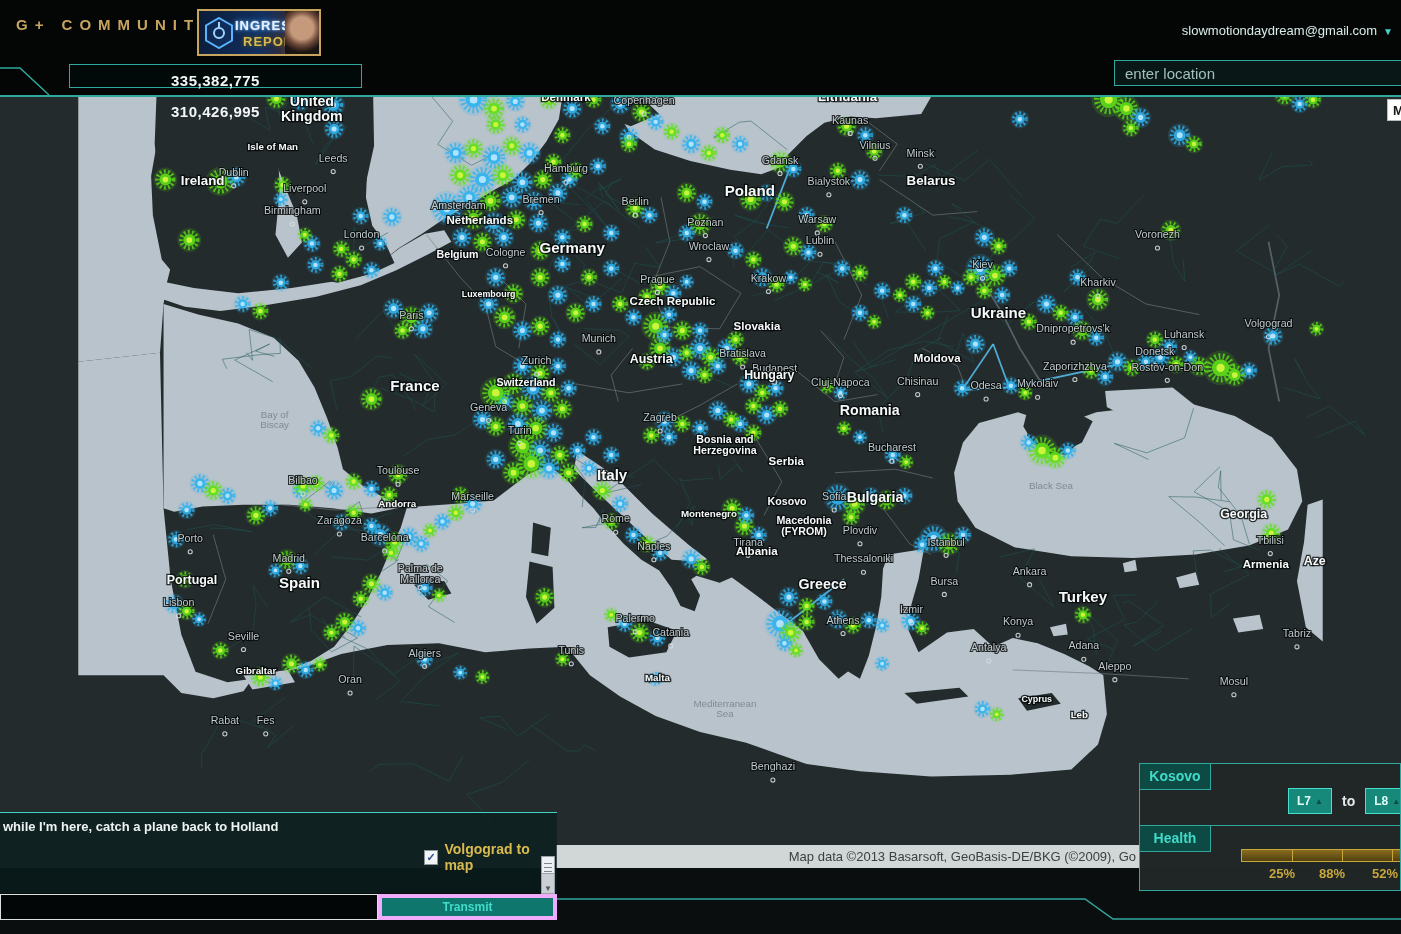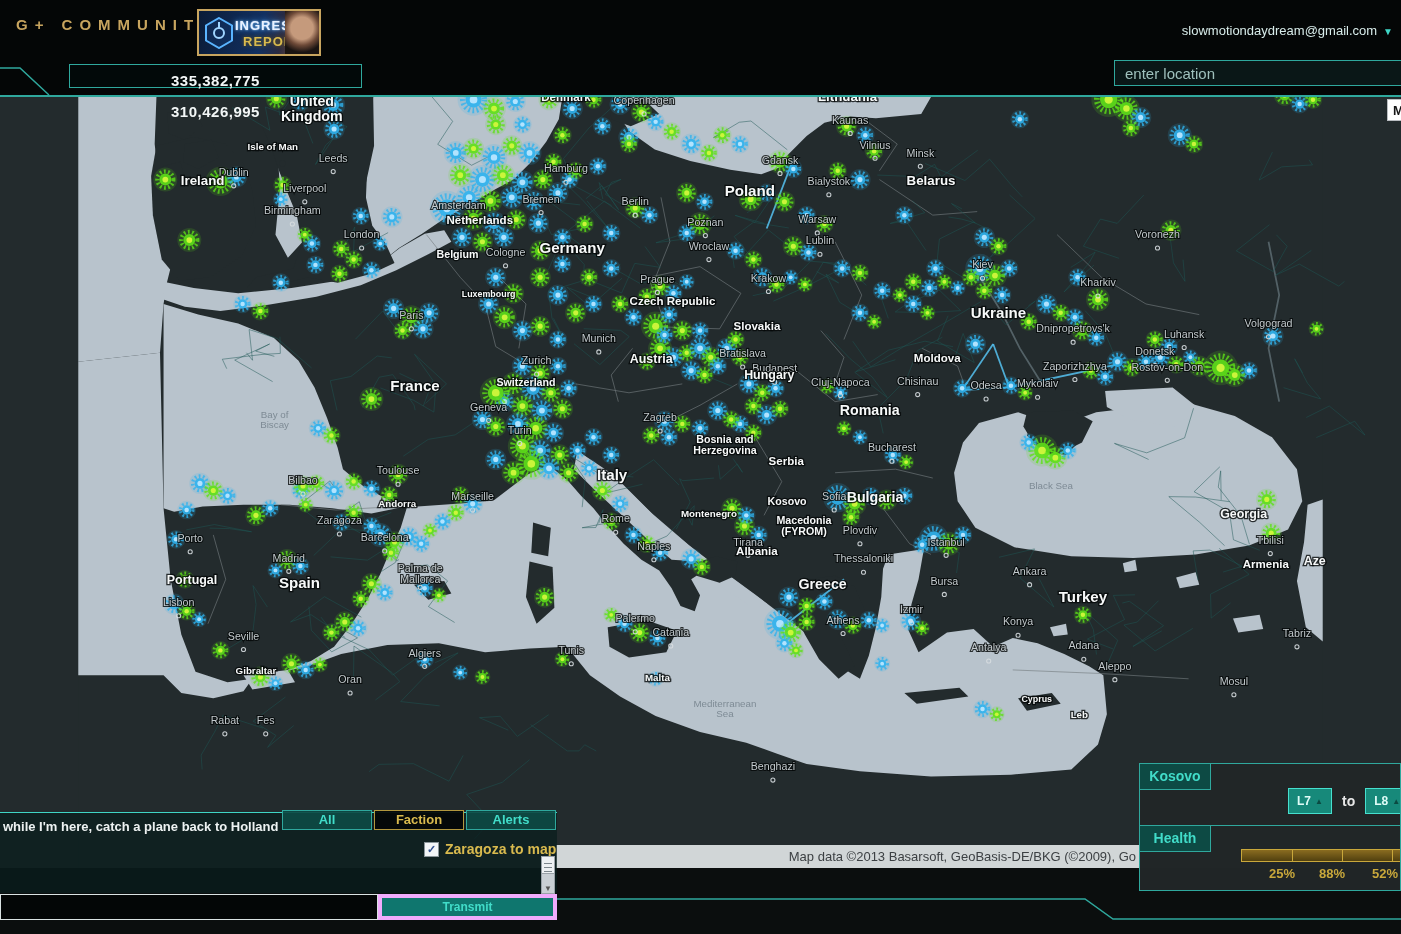--- a/index.html
+++ b/index.html
@@ -2669,32 +2669,27 @@
     </svg>
 
     <input class="search" placeholder="enter location" style="">
   </div>
 
   <div class="comm">
     <div class="chatarea">
       <div class="msg">while I'm here, catch a plane back to Holland toni</div>
       <div class="restrict">
         <span class="cb">✓</span>
-        <span>Zaragoza to map</span>
+        <span>Volgograd to map</span>
       </div>
       <div class="scrollbar">
         <div class="thumb"></div>
         <div class="arrow">▼</div>
       </div>
     </div>
-    <div class="tabs" id="tabs">
-        <div class="tab">All</div>
-        <div class="tab active">Faction</div>
-        <div class="tab">Alerts</div>
-      </div>
     <div class="inputrow">
       <input class="chatinput" style="">
       <button class="transmit">Transmit</button>
     </div>
   </div>
 
   <div class="filters">
     <div class="fsection level">
       <div class="flabel">Kosovo</div>
       <div class="controls">

